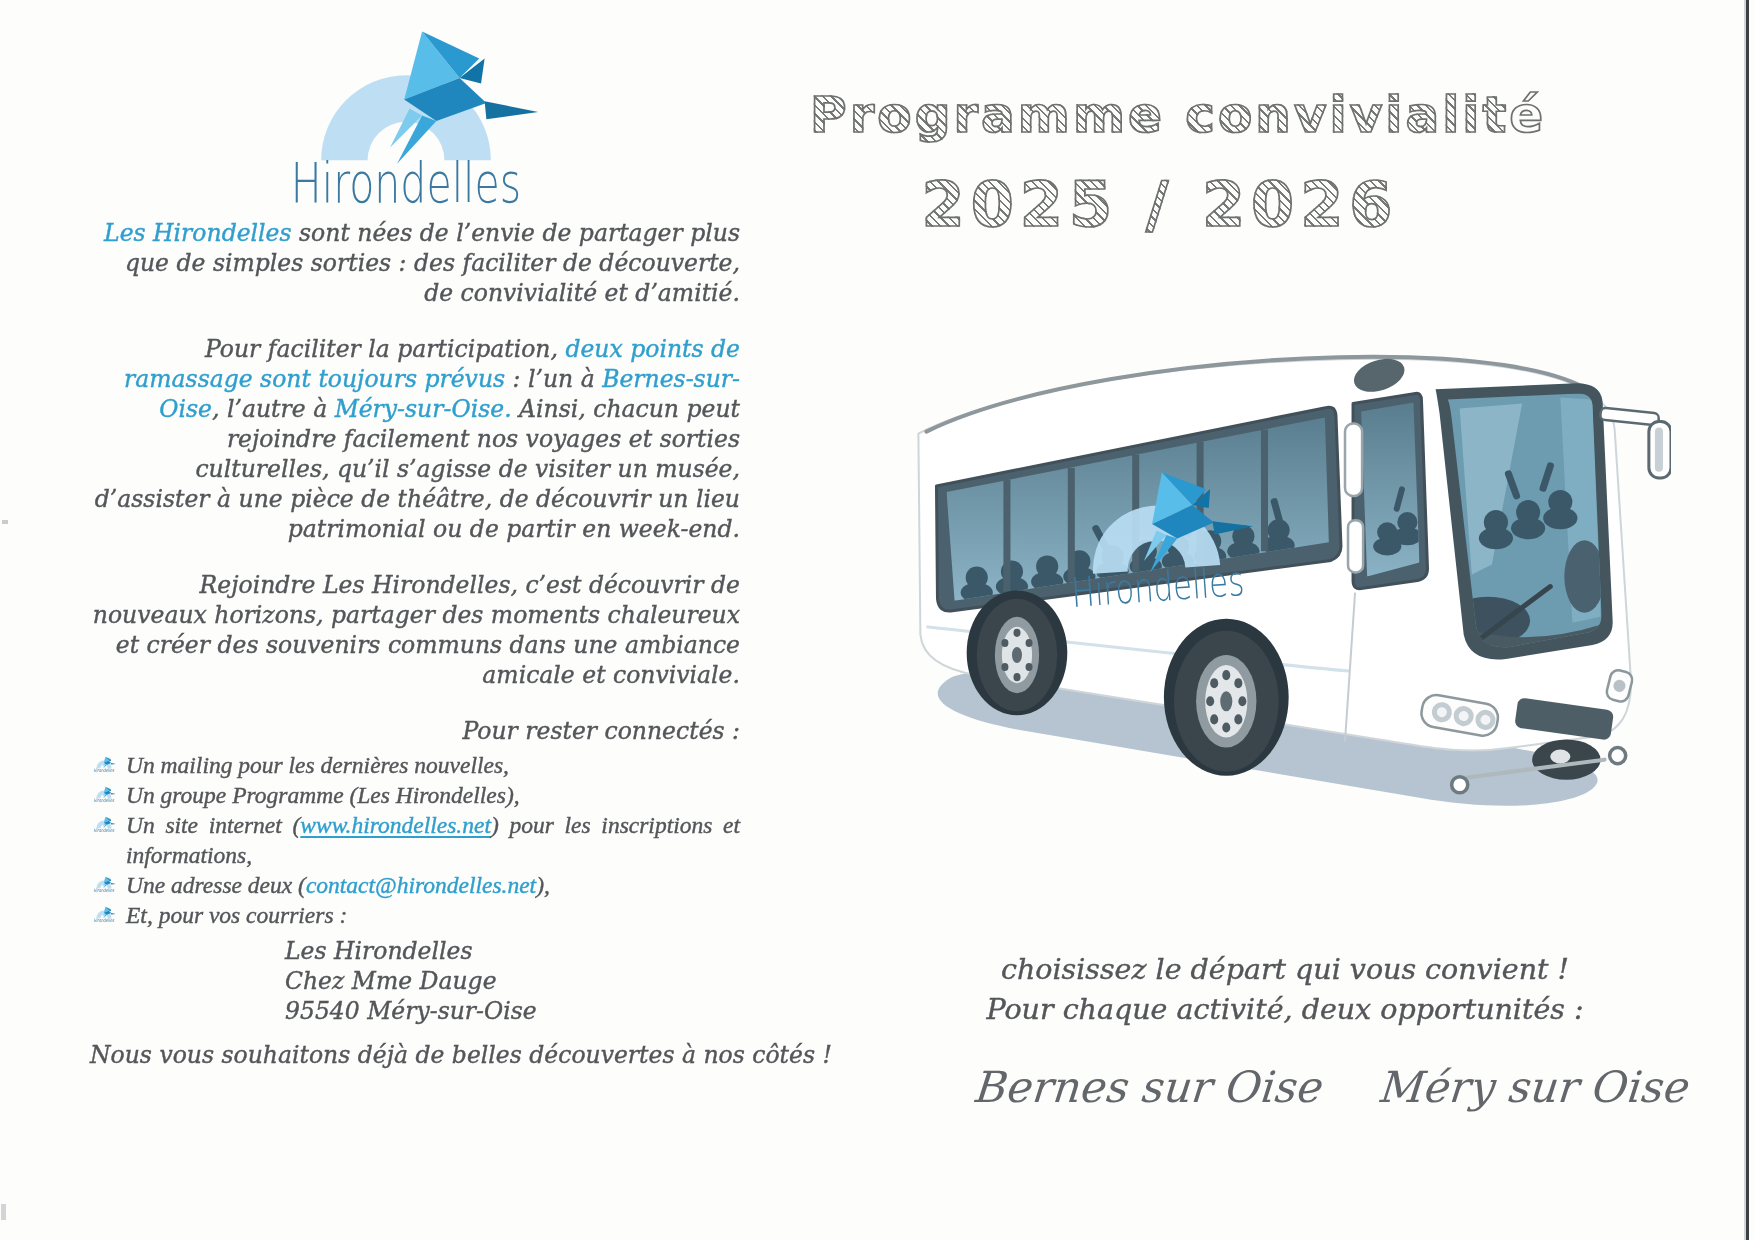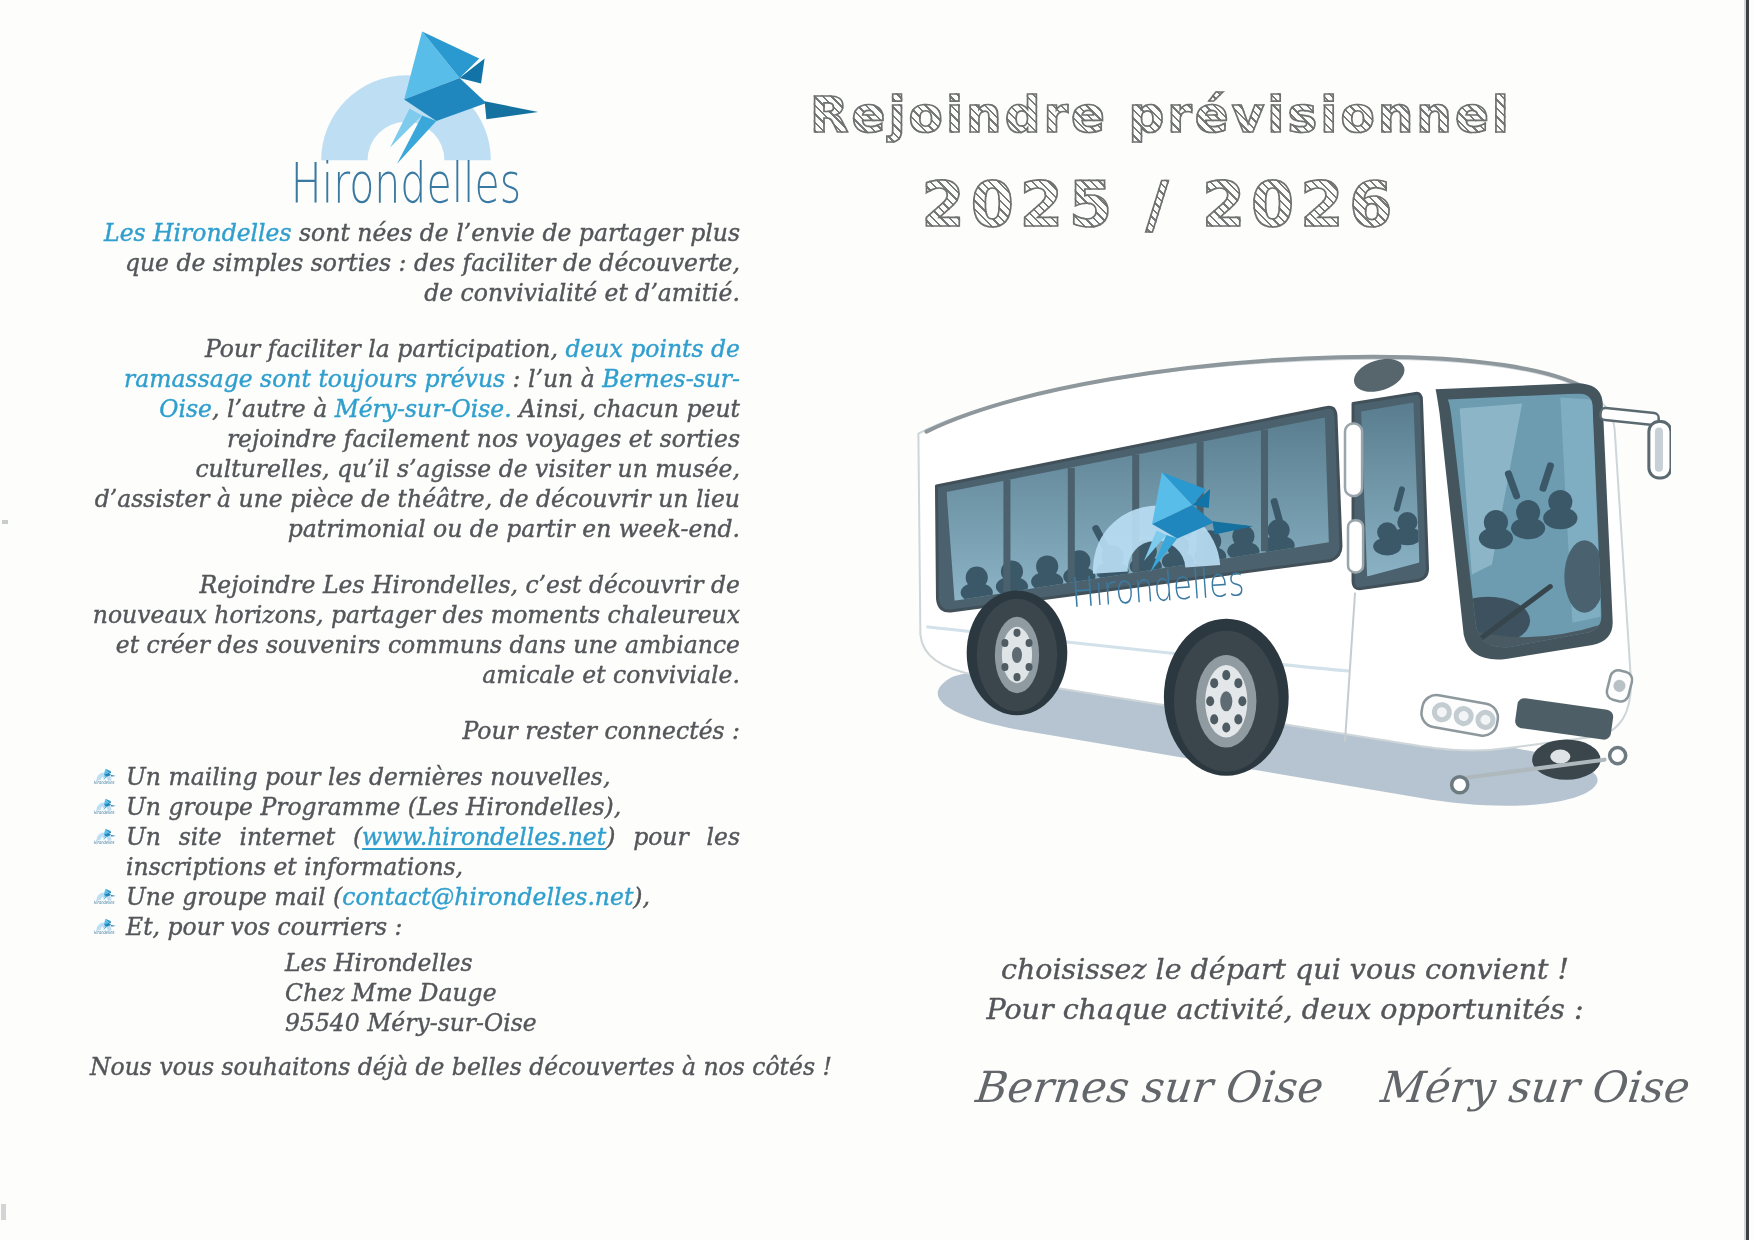--- a/index.html
+++ b/index.html
@@ -19,21 +19,21 @@
   .seg-link{color:#2f9fce;text-decoration:underline;text-underline-offset:3px;}
 
   
   .logo-main{position:absolute;left:272px;top:26px;width:268px;height:197px;}
   .left-text{
     position:absolute;left:90px;top:218px;width:650px;
     font-size:23.5px;line-height:30px;text-align:justify;
   }
   .left-text p{margin:0 0 26px 0;text-align:right;}
   .connect-heading{margin:0 0 2px 0 !important;text-align:left;}
-  ul.bullets{list-style:none;margin:16px 0 4px 0;padding:0;text-align:justify;}
+  ul.bullets{list-style:none;margin:4px 0 4px 0;padding:0;text-align:justify;font-family:Liberation Serif, serif;}
   ul.bullets li{position:relative;padding-left:36px;margin:0;}
   ul.bullets li .b-ico{position:absolute;left:2px;top:6px;width:24px;height:18px;}
   .address{margin:6px 0 14px 195px;text-align:left;}
   .closing{margin-top:24px;white-space:nowrap;text-align:left;}
 
   
   .sketch{
     position:absolute;
     font-family:"DejaVu Sans",sans-serif;font-weight:700;
     color:transparent;
@@ -119,21 +119,21 @@
       <li>
         <svg class="b-ico" viewBox="0 0 300 220">
             <use href="#logo"></use>
           </svg>
         <span><span>Un site internet (</span><span class="seg-link">www.hirondelles.net</span><span>) pour les inscriptions et informations,</span></span>
       </li>
       <li>
         <svg class="b-ico" viewBox="0 0 300 220">
             <use href="#logo"></use>
           </svg>
-        <span><span>Une groupe mail (</span><span class="seg-blue">contact@hirondelles.net</span><span>),</span></span>
+        <span><span>Une adresse deux (</span><span class="seg-blue">contact@hirondelles.net</span><span>),</span></span>
       </li>
       <li>
         <svg class="b-ico" viewBox="0 0 300 220">
             <use href="#logo"></use>
           </svg>
         <span><span>Et, pour vos courriers :</span></span>
       </li>
     </ul>
 
     <div class="address">
@@ -141,21 +141,21 @@
       <div>Chez Mme Dauge</div>
       <div>95540 Méry-sur-Oise</div>
     </div>
 
     <p class="closing">Nous vous souhaitons déjà de belles découvertes à nos côtés !</p>
   </div>
 </div>
 
 <div>
 
-  <div class="sketch title-1">Rejoindre prévisionnel</div>
+  <div class="sketch title-1">Programme convivialité</div>
   <div class="sketch title-2">2025 / 2026</div>
 
   <svg class="bus-wrap" viewBox="0 0 810 500">
     <defs>
       <linearGradient id="glassGrad" x1="0" y1="0" x2="0" y2="1">
         <stop offset="0" stop-color="#567a8b"></stop>
         <stop offset="1" stop-color="#8fb8ca"></stop>
       </linearGradient>
       <clipPath id="bandClip">
         <path d="M90,168 L466,94 L470,218 L98,276 Z"></path>

